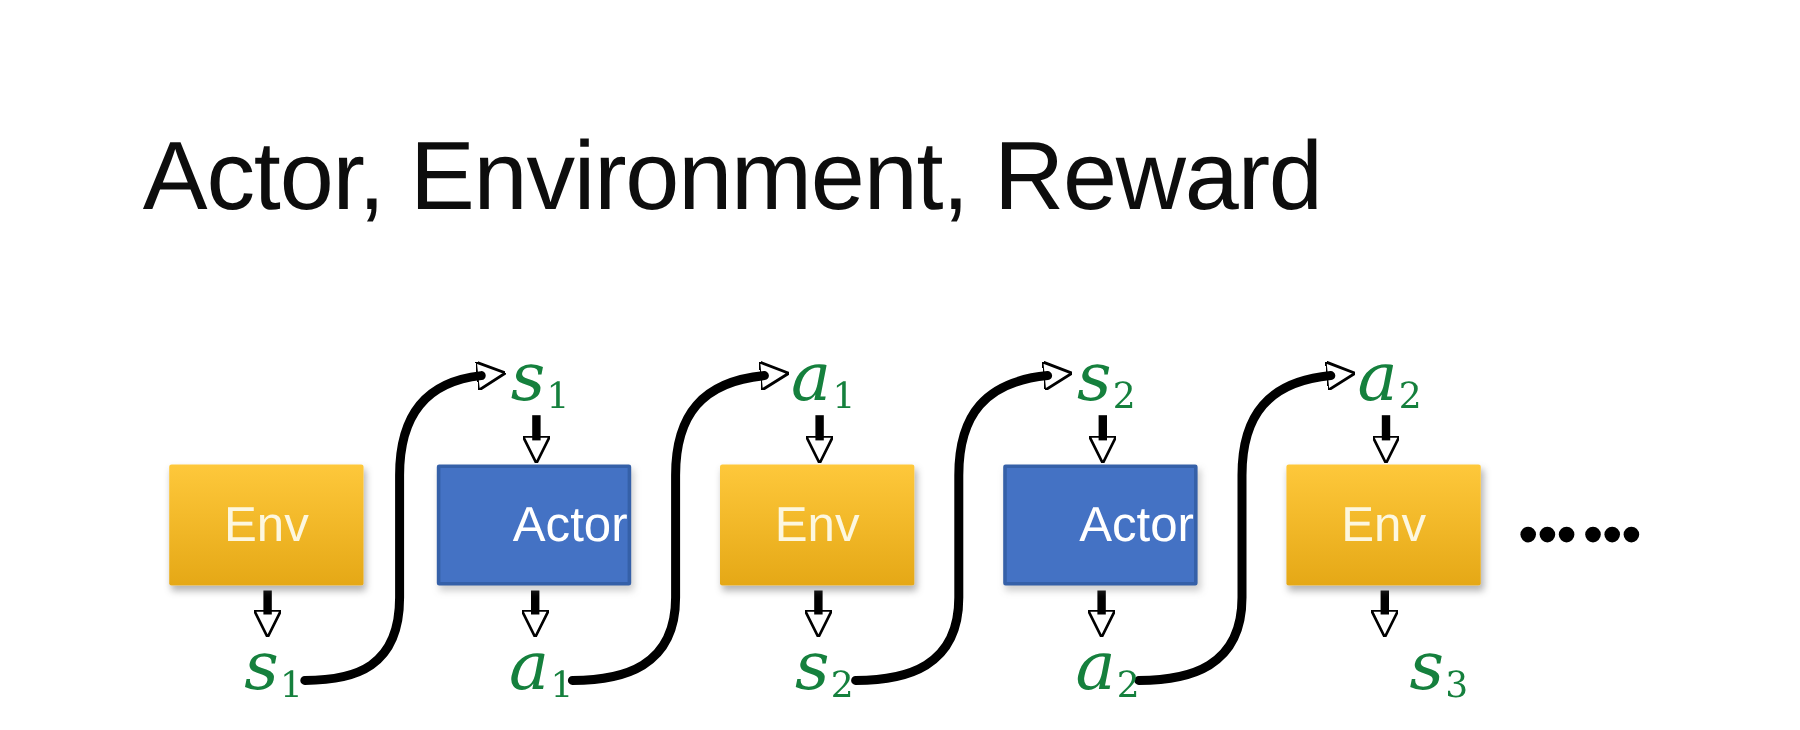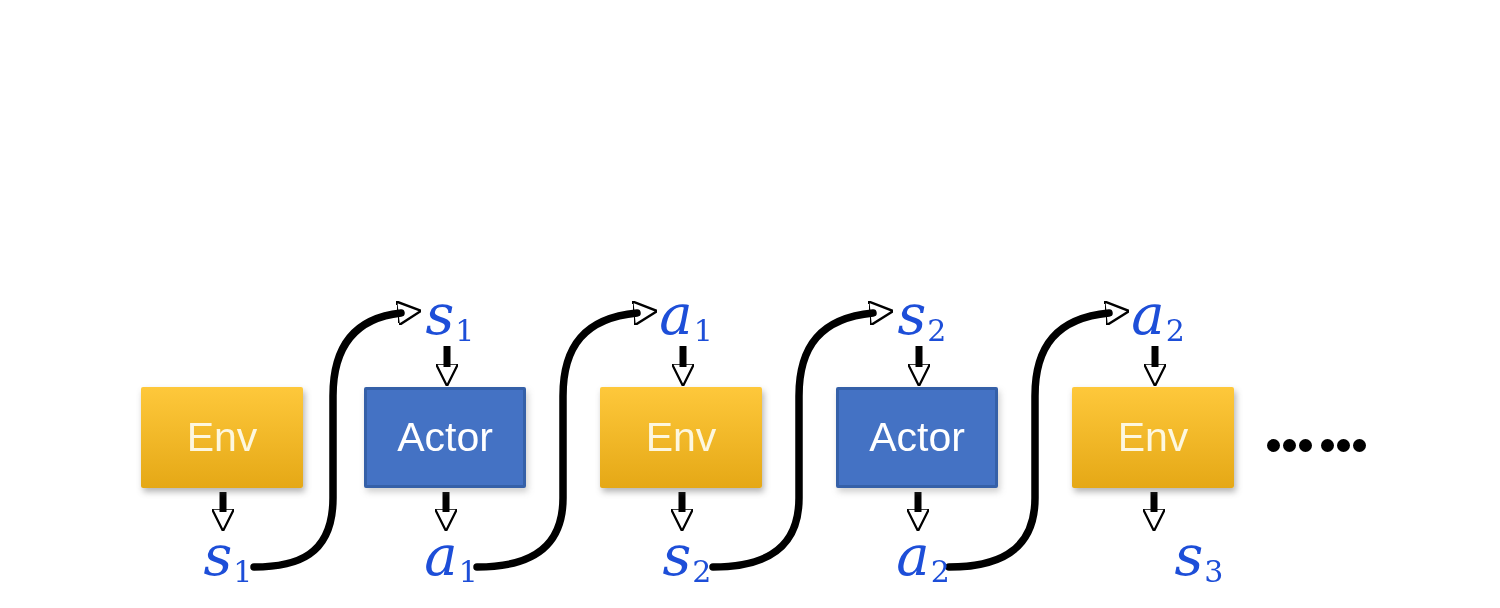--- a/index.html
+++ b/index.html
@@ -34,30 +34,31 @@
   .box.env {
     background: linear-gradient(180deg, var(--env-top, #FEC83B) 0%, var(--env-bottom, #E5A816) 100%);
     color: #FDF7DF;
     box-shadow: 2px 4px 6px rgba(90,90,90,0.45);
   }
   .box.actor {
     background: var(--actor-fill, #4472C4);
     border: 3px solid var(--actor-border, #3560A8);
     color: #ffffff;
     box-shadow: 2px 4px 6px rgba(120,120,120,0.35);
+    justify-content: flex-end;
   }
 
   .mlabel {
     position: absolute;
     transform: translateX(-50%);
     font-family: "DejaVu Serif", serif;
     font-style: italic;
     font-size: 56px;
     line-height: 1;
-    color: #1d4ed8;
+    color: #15803d;
     white-space: nowrap;
   }
   .mlabel .sub {
     font-size: 30px;
     font-style: normal;
     font-family: "DejaVu Serif", serif;
     vertical-align: -0.22em;
     margin-left: 1px;
   }
   .mlabel.top { top: 287px; }
@@ -81,20 +82,21 @@
     background: var(--arrow, #000);
     margin-right: 3px;
   }
   .dots .dot.gap { margin-left: 6px; }
 </style>
 </head>
 <body>
 
 <div class="stage">
 
+  <div class="title">Actor, Environment, Reward</div>
 
   <svg class="arrows" viewBox="0 0 1500 608" xmlns="http://www.w3.org/2000/svg">
     <defs>
       <marker id="ah" viewBox="0 0 10 10" refX="1.5" refY="5" markerWidth="3.2" markerHeight="3.2" orient="auto">
         <path d="M0 0 L10 5 L0 10 z" fill="#000" stroke="none"></path>
       </marker>
     </defs>
 
     <line x1="447" y1="346" x2="447" y2="367" stroke-width="7" marker-end="url(#ah)"></line>
     <line x1="683" y1="346" x2="683" y2="367" stroke-width="7" marker-end="url(#ah)"></line>

